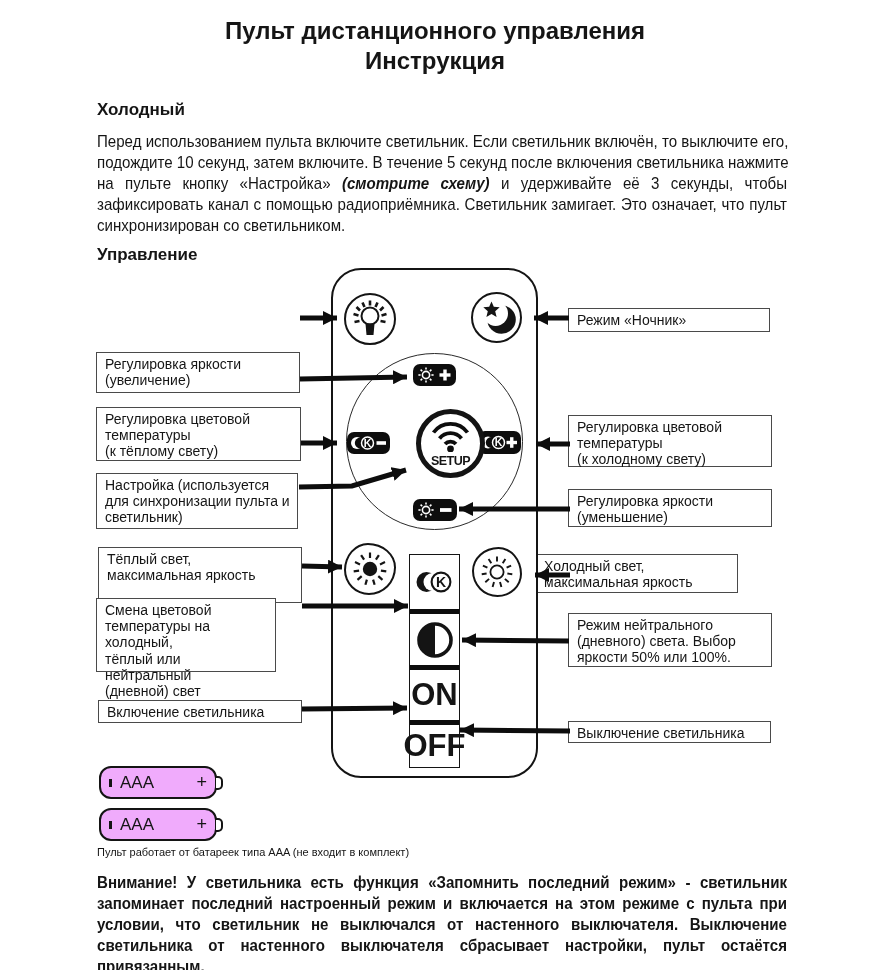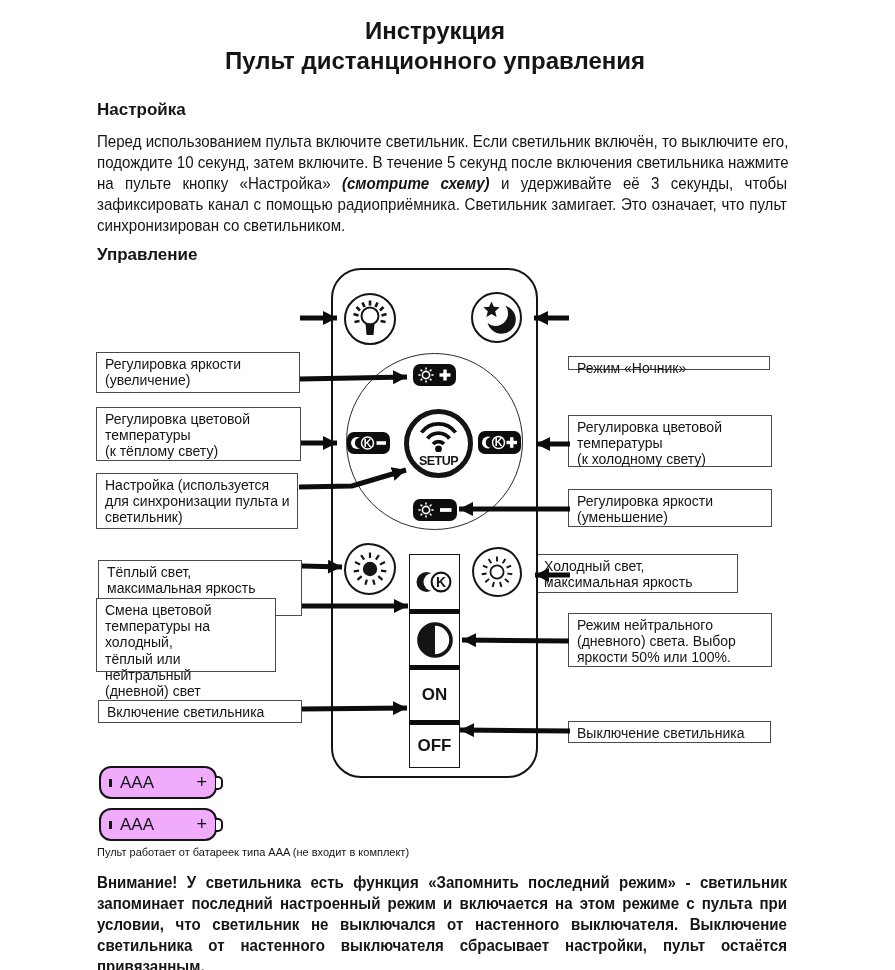--- a/index.html
+++ b/index.html
@@ -26,71 +26,71 @@
   .blob2{border-radius:53% 47% 49% 51% / 48% 54% 46% 52%;}
   .pill{background:#0d0d0d;border-radius:7px;box-sizing:border-box;}
   #dpad-ring{border-width:1.5px;border-radius:50%;}
   #setup-btn{border-width:5px;border-radius:50%;text-align:center;}
   #setup-label{position:absolute;left:0;right:0;bottom:5px;font-weight:bold;
                font-size:12.5px;letter-spacing:-0.5px;}
   #column{border:1.5px solid #141414;box-sizing:border-box;display:flex;
           flex-direction:column;background:#fff;}
   .cell{position:relative;display:flex;align-items:center;justify-content:center;}
   .cell+.cell{border-top:5px solid #0d0d0d;}
-  .onoff{font-weight:bold;font-size:17px;letter-spacing:0;}
+  .onoff{font-weight:bold;font-size:31px;letter-spacing:0;}
   
   .battery{border:2.5px solid #141414;border-radius:12px;box-sizing:border-box;
            background:#f0abfc;}
   .battery .aaa{position:absolute;left:19px;top:5px;font-size:17px;}
   .battery .plus{position:absolute;right:8px;top:4px;font-size:18px;}
   .battery .tick{position:absolute;left:8px;top:11px;width:2.5px;height:8px;background:#141414;}
   .bat-nub{position:absolute;width:7px;height:14px;border:2.5px solid #141414;
            border-left:none;border-radius:0 5px 5px 0;box-sizing:border-box;background:#fff;}
   #caption{font-size:11px;}
   svg{display:block;}
 </style>
 </head>
 <body>
 
 <div id="page">
 
   <div id="title" class="abs">
+    <div>Пульт дистанционного управления</div>
     <div>Инструкция</div>
-    <div>Пульт дистанционного управления</div>
-  </div>
-
-  <div class="abs sec-heading" style="left:97px;top:100px;">Настройка</div>
+  </div>
+
+  <div class="abs sec-heading" style="left:97px;top:100px;">Холодный</div>
 
   <div class="abs para" style="left:97px;top:131px;width:750px;">
     <div class="jline">Перед использованием пульта включите светильник. Если светильник включён, то выключите его,</div>
     <div class="jline">подождите 10 секунд, затем включите. В течение 5 секунд после включения светильника нажмите</div>
     <div class="jline"><span>на пульте кнопку «Настройка» </span><i>(смотрите схему)</i><span> и удерживайте её 3 секунды, чтобы</span></div>
     <div class="jline">зафиксировать канал с помощью радиоприёмника. Светильник замигает. Это означает, что пульт</div>
     <div class="jline last">синхронизирован со светильником.</div>
   </div>
 
   <div class="abs sec-heading" style="left:97px;top:236px;margin-top:9px;">Управление</div>
 
   <div class="abs lbl" style="left:96px;top:352px;width:204px;height:41px;">Регулировка яркости
 (увеличение)</div>
   <div class="abs lbl" style="left:96px;top:407px;width:205px;height:54px;">Регулировка цветовой
 температуры
 (к тёплому свету)</div>
   <div class="abs lbl" style="left:96px;top:473px;width:202px;height:56px;">Настройка (используется
 для синхронизации пульта и
 светильник)</div>
-  <div class="abs lbl" style="left:98px;top:560px;width:204px;height:56px;">Тёплый свет,
+  <div class="abs lbl" style="left:98px;top:547px;width:204px;height:56px;">Тёплый свет,
 максимальная яркость</div>
   <div class="abs lbl" style="left:96px;top:598px;width:180px;height:74px;">Смена цветовой
 температуры на холодный,
 тёплый или нейтральный
 (дневной) свет</div>
   <div class="abs lbl" style="left:98px;top:700px;width:204px;height:23px;">Включение светильника</div>
 
-  <div class="abs lbl" style="left:568px;top:308px;width:202px;height:14px;margin-top:48px;">Режим «Ночник»</div>
+  <div class="abs lbl" style="left:568px;top:308px;width:202px;height:24px;">Режим «Ночник»</div>
   <div class="abs lbl" style="left:568px;top:415px;width:204px;height:52px;">Регулировка цветовой
 температуры
 (к холодному свету)</div>
   <div class="abs lbl" style="left:568px;top:489px;width:204px;height:38px;">Регулировка яркости
 (уменьшение)</div>
   <div class="abs lbl" style="left:535px;top:554px;width:203px;height:39px;">Холодный свет,
 максимальная яркость</div>
   <div class="abs lbl" style="left:568px;top:613px;width:204px;height:54px;">Режим нейтрального
 (дневного) света. Выбор
 яркости 50% или 100%.</div>
@@ -181,21 +181,21 @@
           <line x1="18.4" y1="11" x2="20.6" y2="11"></line>
         <line x1="7.6" y1="5.6" x2="9.2" y2="7.2"></line>
           <line x1="16.8" y1="14.8" x2="18.4" y2="16.4"></line>
         <line x1="18.4" y1="5.6" x2="16.8" y2="7.2"></line>
           <line x1="9.2" y1="14.8" x2="7.6" y2="16.4"></line>
       </g>
       <line x1="27" y1="11" x2="38.5" y2="11" stroke="#fff" stroke-width="3.8"></line>
     </svg>
   </div>
 
-  <div id="setup-btn" class="abs ln" style="left:404px;top:409px;width:69px;height:69px;">
+  <div id="setup-btn" class="abs ln" style="left:416px;top:409px;width:69px;height:69px;">
     <svg width="59" height="34" viewBox="0 0 59 34" style="margin:4px auto 0;">
       <g fill="none" stroke="#0d0d0d" stroke-width="3.8">
         <path d="M 12.5 14.5 A 21 21 0 0 1 46.5 14.5"></path>
         <path d="M 18.5 20.5 A 14 14 0 0 1 40.5 20.5"></path>
         <path d="M 24 26 A 7.5 7.5 0 0 1 35 26"></path>
       </g>
       <circle cx="29.5" cy="31" r="3.4" fill="#0d0d0d"></circle>
     </svg>
     <div id="setup-label">SETUP</div>
   </div>

